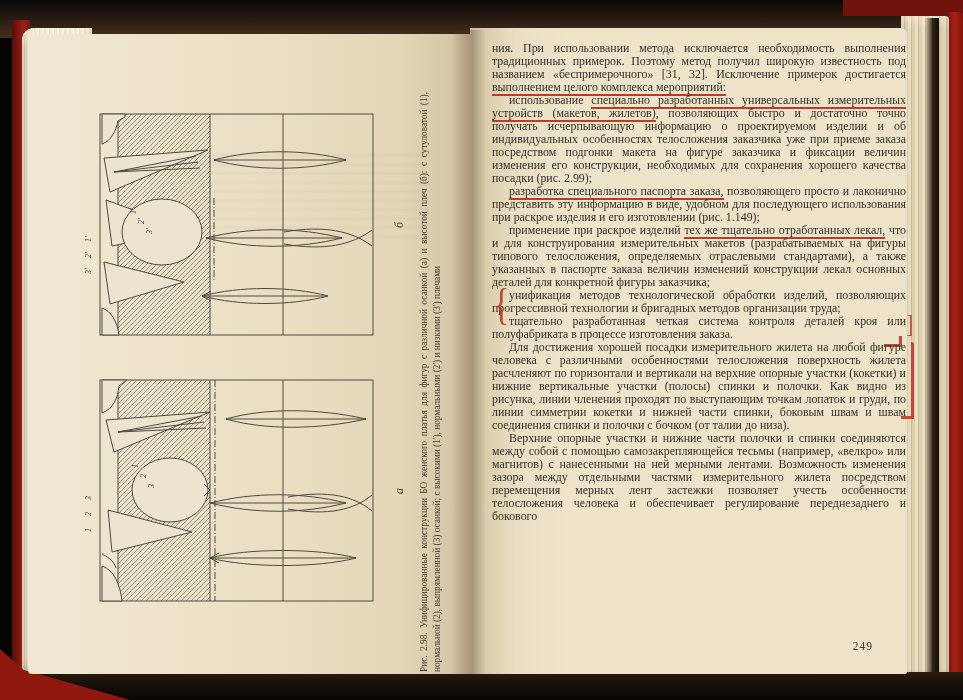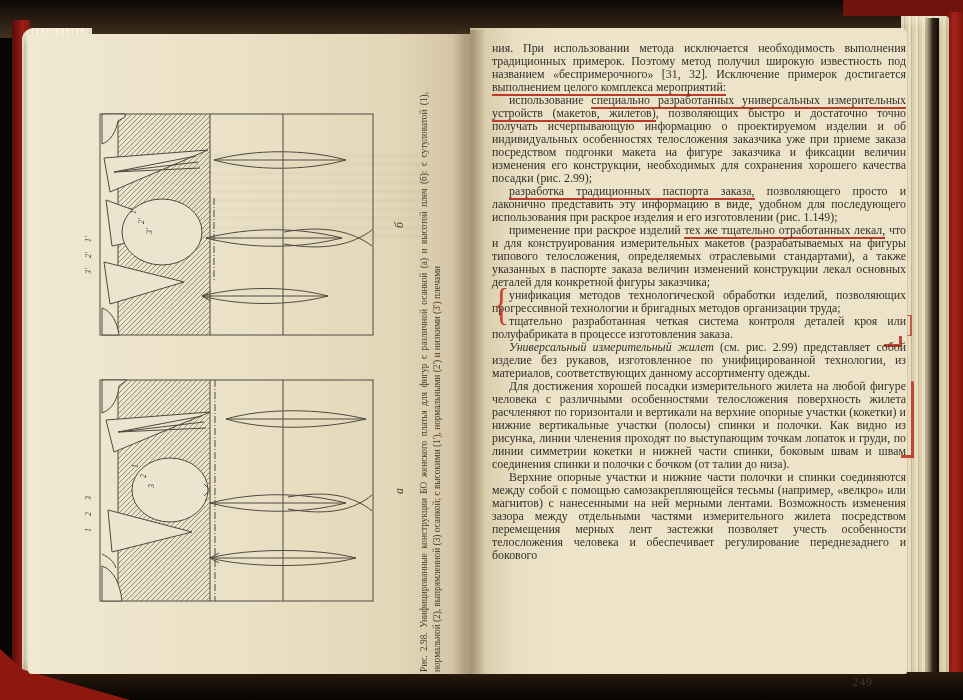--- a/index.html
+++ b/index.html
@@ -60,21 +60,21 @@
   .brace{position:absolute;left:-16px;top:-6px;font-size:44px;line-height:1;
     color:#c0392b;transform:scaleX(.75);opacity:.92;}
   .bracket{position:absolute;right:-9px;top:-4px;font-size:25px;line-height:1;
     color:#c0392b;transform:scaleX(.85);opacity:.92;}
   .hook{position:absolute;right:4px;top:21px;width:15px;height:8px;
     border-right:3px solid #c0392b;border-bottom:3px solid #c0392b;opacity:.9;}
   .vline{position:absolute;right:-8px;top:1px;bottom:13px;width:6px;
     border-right:3px solid #c43b2c;border-radius:2px;opacity:.92;}
   .vhook{position:absolute;right:-8px;bottom:13px;width:13px;height:3px;
     background:#c43b2c;opacity:.92;}
-  .page-num{position:absolute;right:34px;top:612px;font-size:11.5px;letter-spacing:1px;color:#3a362e;margin-top:36px;}
+  .page-num{position:absolute;right:34px;top:612px;font-size:11.5px;letter-spacing:1px;color:#3a362e;}
   svg text{font-family:"Liberation Serif",serif;font-style:italic;fill:#3c382f;}
 </style>
 </head>
 <body>
 
 <div class="book">
   <div class="cover-top"></div>
   <div class="cover-top-red"></div>
   <div class="cover-left"></div>
   <div class="cover-right"></div>
@@ -167,29 +167,28 @@
     </div>
   </div>
 
   <div class="page-right">
     <div class="body-text">
 
       <p><span>ния. При использовании метода исключается необходимость выполнения традиционных примерок. Поэтому метод получил широкую известность под названием «беспримерочного» [31, 32]. Исключение примерок достигается </span><span class="ru">выполнением целого комплекса мероприятий:</span></p>
 
       <p class="ind"><span>использование </span><span class="ru">специально разработанных универсальных измерительных устройств (макетов, жилетов)</span><span>, позволяющих быстро и достаточно точно получать исчерпывающую информацию о проектируемом изделии и об индивидуальных особенностях телосложения заказчика уже при приеме заказа посредством подгонки макета на фигуре заказчика и фиксации величин изменения его конструкции, необходимых для сохранения хорошего качества посадки (рис. 2.99);</span></p>
 
-      <p class="ind"><span class="ru">разработка традиционных паспорта заказа,</span><span> позволяющего просто и лаконично представить эту информацию в виде, удобном для последующего использования при раскрое изделия и его изготовлении (рис. 1.149);</span></p>
+      <p class="ind"><span class="ru">разработка специального паспорта заказа,</span><span> позволяющего просто и лаконично представить эту информацию в виде, удобном для последующего использования при раскрое изделия и его изготовлении (рис. 1.149);</span></p>
 
       <p class="ind"><span>применение при раскрое изделий </span><span class="ru">тех же тщательно отработанных лекал,</span><span> что и для конструирования измерительных макетов (разрабатываемых на фигуры типового телосложения, определяемых отраслевыми стандартами), а также указанных в паспорте заказа величин изменений конструкции лекал основных деталей для конкретной фигуры заказчика;</span></p>
 
       <p class="ind"><span class="brace">{</span><span>унификация методов технологической обработки изделий, позволяющих прогрессивной технологии и бригадных методов организации труда;</span></p>
 
       <p class="ind"><span class="bracket">]</span><span class="hook"></span><span>тщательно разработанная четкая система контроля деталей кроя или полуфабриката в процессе изготовления заказа.</span></p>
 
-      <p class="ind"><span class="it">Универсальный измерительный жилет</span><span> (см. рис. 2.99) представляет собой изделие без рукавов, изготовленное по унифицированной технологии, из материалов, соответствующих данному ассортименту одежды.</span></p>
 
       <p class="ind"><span class="vline"></span><span class="vhook"></span><span>Для достижения хорошей посадки измерительного жилета на любой фигуре человека с различными особенностями телосложения поверхность жилета расчленяют по горизонтали и вертикали на верхние опорные участки (кокетки) и нижние вертикальные участки (полосы) спинки и полочки. Как видно из рисунка, линии членения проходят по выступающим точкам лопаток и груди, по линии симметрии кокетки и нижней части спинки, боковым швам и швам соединения спинки и полочки с бочком (от талии до низа).</span></p>
 
       <p class="ind"><span>Верхние опорные участки и нижние части полочки и спинки соединяются между собой с помощью самозакрепляющейся тесьмы (например, «велкро» или магнитов) с нанесенными на ней мерными лентами. Возможность изменения зазора между отдельными частями измерительного жилета посредством перемещения мерных лент застежки позволяет учесть особенности телосложения человека и обеспечивает регулирование переднезаднего и бокового</span></p>
 
     </div>
     <div class="page-num">249</div>
   </div>
 
   <div class="spine-shadow"></div>

